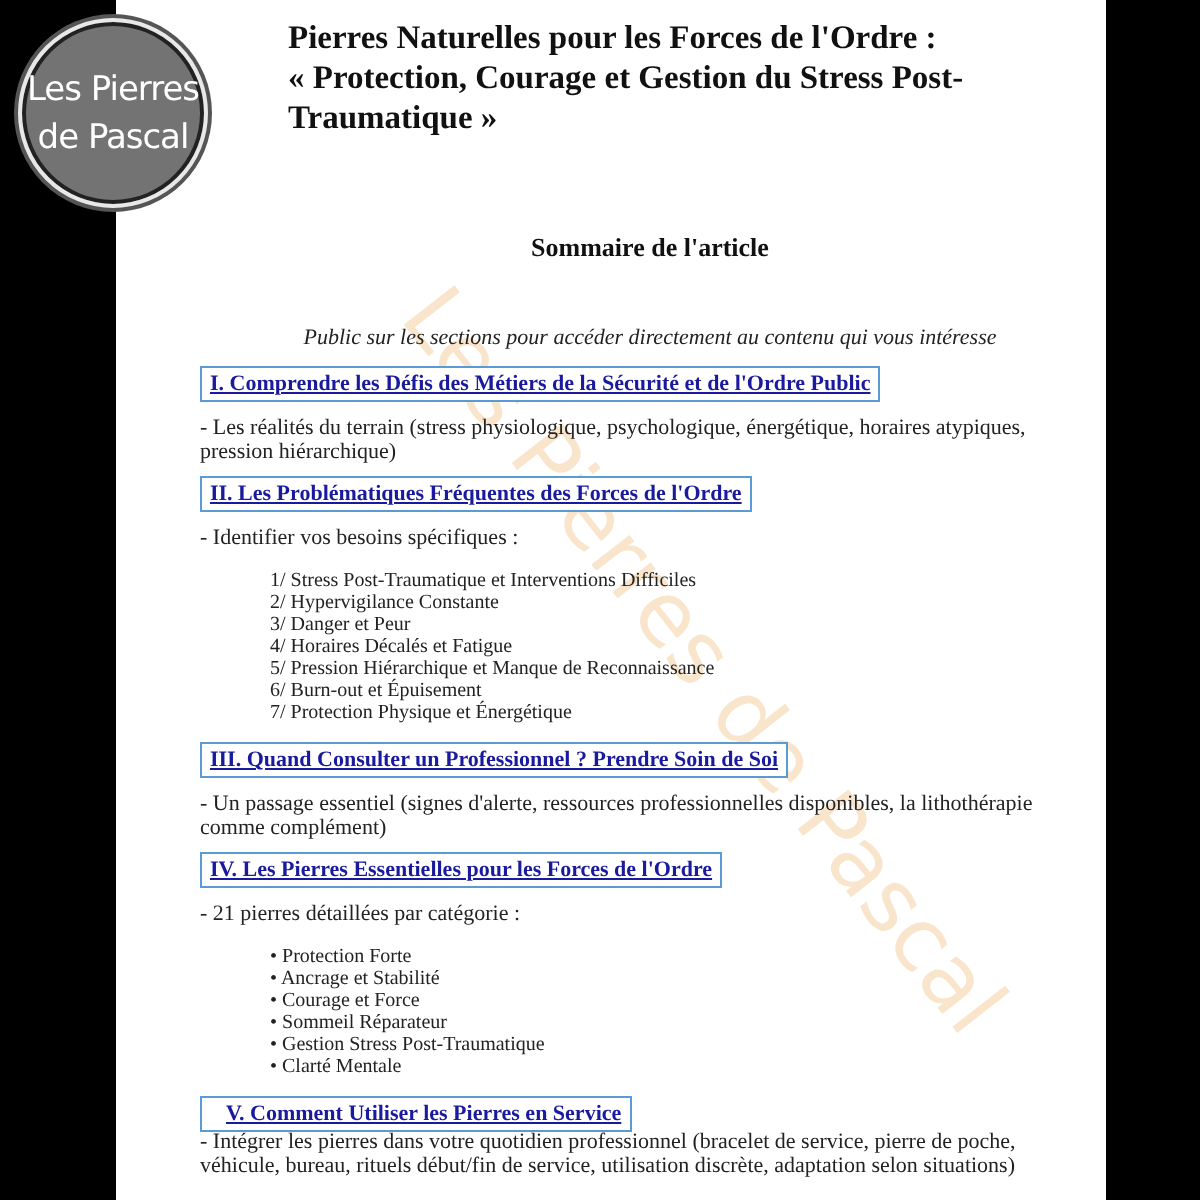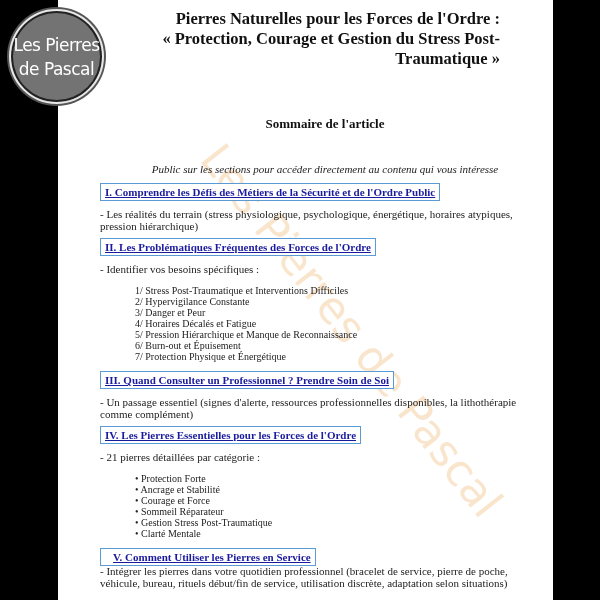--- a/index.html
+++ b/index.html
@@ -7,21 +7,21 @@
   .strip-left { position:absolute; left:0; top:0; width:58px; height:600px; background:#000; }
   .strip-right { position:absolute; left:553px; top:0; width:47px; height:600px; background:#000; }
   .logo { position:absolute; left:9px; top:9px; width:95px; height:95px; border-radius:50%;
           background:#737373; box-sizing:border-box; border:2px solid #e8e8e8;
           box-shadow: 0 0 0 2px #555, inset 0 0 0 2px #222;
           display:flex; flex-direction:column; align-items:center; justify-content:center; }
   .logo span { color:#fff; font-family:"DejaVu Sans", sans-serif; font-size:17px; line-height:24px; letter-spacing:-0.5px; white-space:nowrap; }
   .watermark { position:absolute; left:130px; top:290px; width:420px; text-align:center;
                transform:rotate(52deg); transform-origin:center; color:#f3c58f; opacity:0.45;
                font-family:"DejaVu Sans", sans-serif; font-size:44px; white-space:nowrap; pointer-events:none; }
-  .title { position:absolute; left:120px; top:9px; width:380px; text-align:right; font-weight:bold; font-size:16.5px; line-height:20px; color:#111; }
+  .title { position:absolute; left:144px; top:9px; width:380px; text-align:left; font-weight:bold; font-size:16.5px; line-height:20px; color:#111; }
   .summary-heading { position:absolute; left:150px; top:116px; width:350px; text-align:center; font-weight:bold; font-size:13px; color:#111; }
   .intro { position:absolute; left:100px; top:163px; width:450px; text-align:center; font-style:italic; font-size:11px; color:#222; }
   .sec-link { position:absolute; left:100px; box-sizing:border-box; border:1.5px solid #5b9bd5; padding:1px 4px 1px 4px;
               font-weight:bold; font-size:11px; line-height:14px; color:#1a1a9e; text-decoration:underline; white-space:nowrap; background:#fff; }
   .desc { position:absolute; left:100px; width:440px; font-size:11px; line-height:12px; color:#222; }
   .list { position:absolute; left:135px; margin:0; padding:0; list-style:none; font-size:10px; line-height:11px; color:#222; }
   .list li { white-space:nowrap; }
 </style>
 </head>
 <body>

